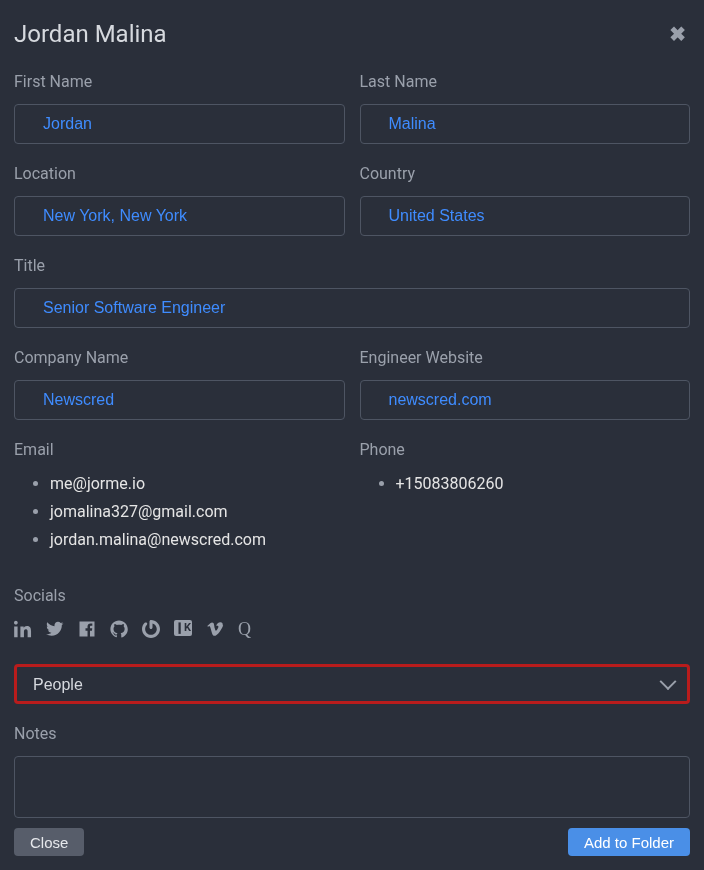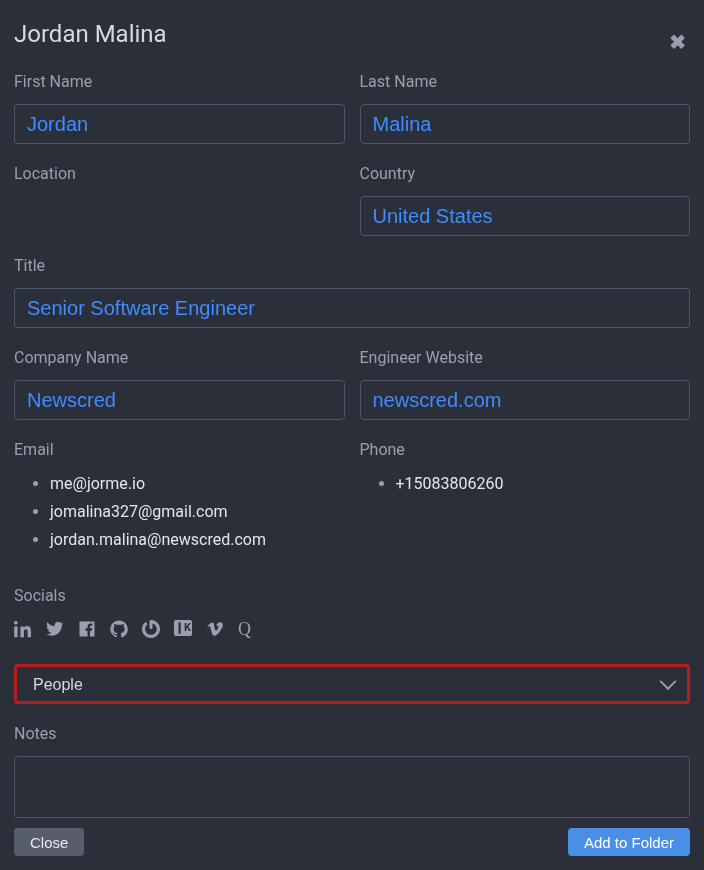--- a/index.html
+++ b/index.html
@@ -14,21 +14,21 @@
   .modal {
     width: 704px;
     height: 870px;
     background: #2a2f3a;
     display: flex;
     flex-direction: column;
   }
   .modal-header {
     display: flex;
     justify-content: space-between;
-    align-items: flex-end;
+    align-items: center;
     padding: 16px 14px 18px 14px;
   }
   .modal-header h1 {
     font-size: 24px;
     font-weight: 400;
     color: #d6d9de;
   }
   .close-x {
     font-size: 20px;
     font-weight: 700;
@@ -51,26 +51,26 @@
   .col-full { width: 100%; }
   label.field-label {
     display: block;
     font-size: 16px;
     color: #9aa0ab;
     margin-bottom: 10px;
   }
   .input {
     width: 100%;
     height: 40px;
-    padding: 0 12px;
+    padding: 0 28px;
     background: #2a2f3a;
     border: 1px solid #4e5563;
     border-radius: 4px;
     color: #3f8cff;
-    font-size: 20px;
+    font-size: 16px;
     outline: none;
   }
   .input::placeholder { color: #6a7180; }
   ul.linklist {
     list-style: disc;
     padding-left: 36px;
     margin-top: 2px;
   }
   ul.linklist li {
     color: #9aa0ab;
@@ -203,20 +203,21 @@
       </div>
       <div class="col">
         <label class="field-label">Last Name</label>
         <input class="input" type="text" value="Malina" style="">
       </div>
     </div>
 
     <div class="row">
       <div class="col">
         <label class="field-label">Location</label>
+        <input class="input" type="text" value="New York, New York" style="">
       </div>
       <div class="col">
         <label class="field-label">Country</label>
         <input class="input" type="text" value="United States" style="">
       </div>
     </div>
 
     <div class="row">
       <div class="col-full">
         <label class="field-label">Title</label>

